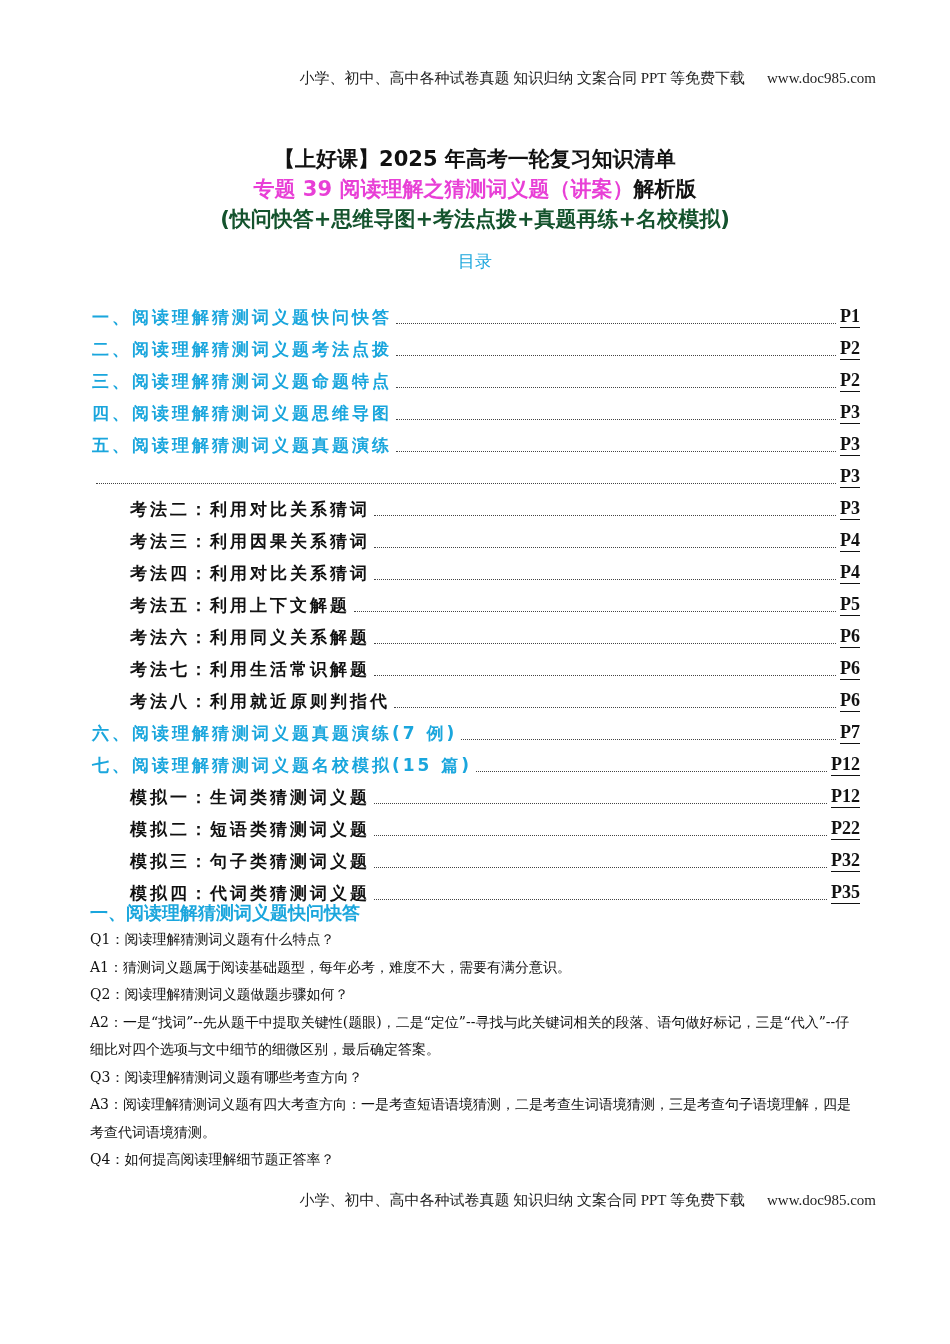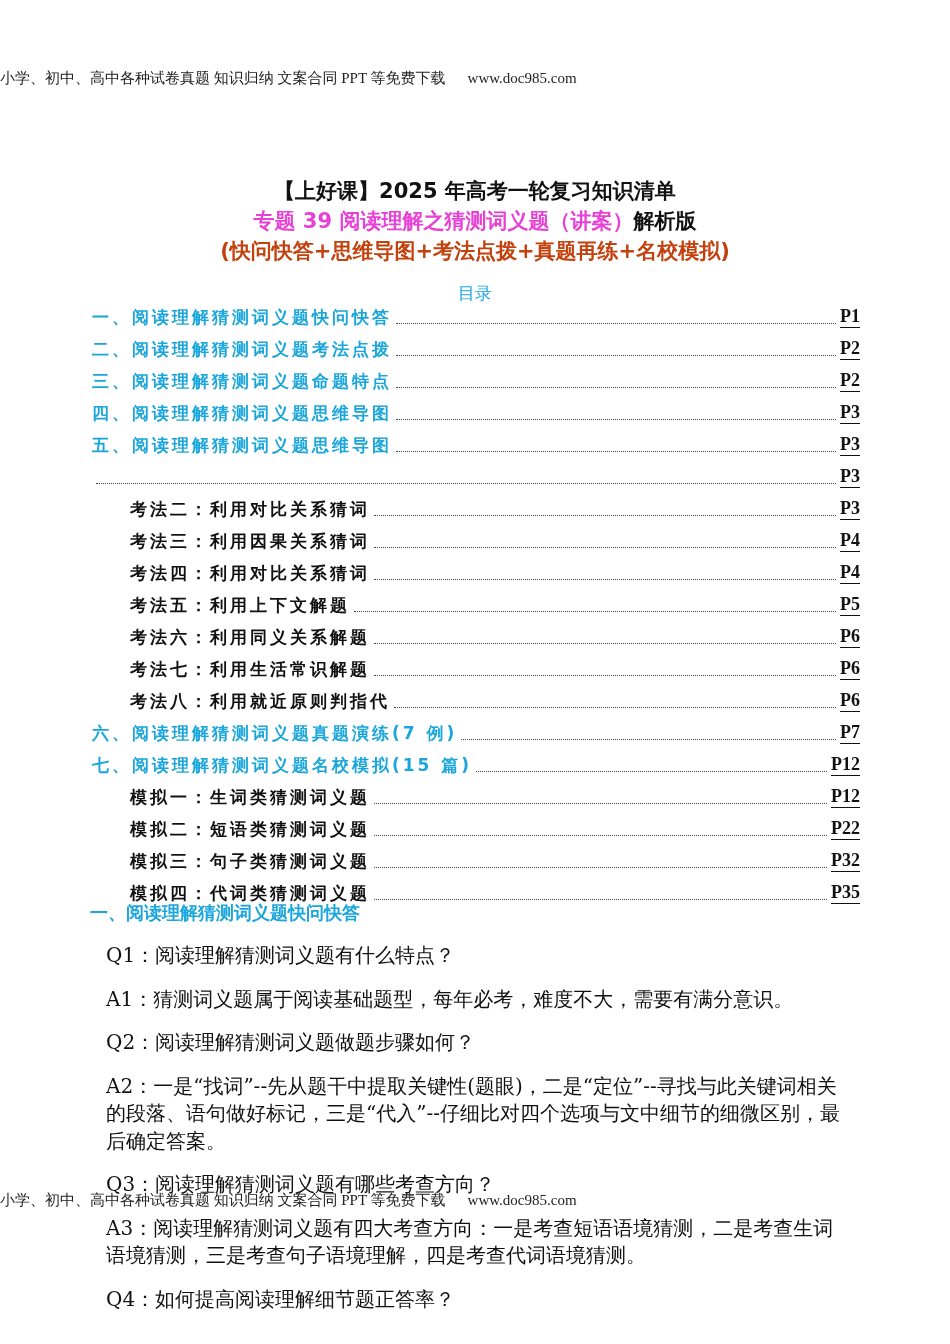--- a/index.html
+++ b/index.html
@@ -1,48 +1,48 @@
 <!DOCTYPE html>
 <html><head>
 <meta charset="utf-8">
 <style>
   html, body { margin: 0; padding: 0; background: #ffffff; }
   body { width: 950px; height: 1344px; position: relative; overflow: hidden;
          font-family: "DejaVu Serif", "Liberation Serif", serif; color: #111; }
   .header-line, .footer-line {
-    position: absolute; left: 0; width: 876px; text-align: left;
+    position: absolute; left: 0; width: 876px; text-align: right;
     font-family: "Liberation Serif", serif; font-size: 15px; color: #222;
   }
   .header-line { top: 69px; }
   .footer-line { top: 1191px; }
   .header-line .url, .footer-line .url { margin-left: 22px; }
-  .title-block { position: absolute; top: 144px; left: 0; width: 950px; text-align: center; margin-top: 32px; }
+  .title-block { position: absolute; top: 144px; left: 0; width: 950px; text-align: center; }
   .title1 { font-size: 21px; font-weight: bold; color: #111; line-height: 30px;
             font-family: "DejaVu Sans", sans-serif; }
   .title2 { font-size: 21px; font-weight: bold; line-height: 30px; margin-top: 0px;
             font-family: "DejaVu Sans", sans-serif; }
   .title2 .pink { color: #e83fd6; }
   .title2 .dark { color: #111; }
-  .title3 { font-size: 21px; font-weight: bold; line-height: 30px; color: #c2410c;
+  .title3 { font-size: 21px; font-weight: bold; line-height: 30px; color: #14532d;
             font-family: "DejaVu Sans", sans-serif; }
   .toc-title { margin-top: 16px; font-size: 17px; font-weight: normal; color: #1aa6dd;
                font-family: "DejaVu Sans", sans-serif; }
   .toc { position: absolute; top: 296px; left: 92px; width: 768px; }
   .toc-row { display: flex; align-items: flex-end; height: 32px; }
   .toc-row .label { white-space: nowrap; font-family: "DejaVu Sans", sans-serif;
                     font-weight: bold; font-size: 17px; letter-spacing: 3px; line-height: 22px; }
   .toc-row.main .label { color: #1aa6dd; }
   .toc-row.sub .label { color: #111; padding-left: 38px; }
   .toc-row .dots { flex: 1; border-bottom: 1px dotted #444; margin: 0 4px 4px 4px; height: 1px; }
   .toc-row .page { font-family: "Liberation Serif", serif; font-weight: bold; font-size: 18px;
                    white-space: nowrap; line-height: 22px; border-bottom: 1px solid #111; color: #111; }
   .section { position: absolute; top: 900px; left: 90px; width: 770px; }
   .section h2 { margin: 0; font-size: 18px; font-weight: bold; color: #1aa6dd; line-height: 26px;
                 font-family: "DejaVu Sans", sans-serif; }
-  .qa p { margin: 16px; font-family: "DejaVu Serif", serif; font-size: 20px; line-height: 27.5px; color: #111; }
+  .qa p { margin: 0; font-family: "DejaVu Serif", serif; font-size: 14px; line-height: 27.5px; color: #111; }
 </style>
 </head>
 <body>
 
 <div class="header-line">
   <span>小学、初中、高中各种试卷真题  知识归纳  文案合同  PPT 等免费下载</span><span class="url">www.doc985.com</span>
 </div>
 
 <div class="title-block">
   <div class="title1">【上好课】2025 年高考一轮复习知识清单</div>
@@ -68,21 +68,21 @@
       <span class="label">三、阅读理解猜测词义题命题特点</span>
       <span class="dots"></span>
       <span class="page">P2</span>
     </div>
     <div class="toc-row main">
       <span class="label">四、阅读理解猜测词义题思维导图</span>
       <span class="dots"></span>
       <span class="page">P3</span>
     </div>
     <div class="toc-row main">
-      <span class="label">五、阅读理解猜测词义题思维导图</span>
+      <span class="label">五、阅读理解猜测词义题真题演练</span>
       <span class="dots"></span>
       <span class="page">P3</span>
     </div>
     <div class="toc-row sub">
       <span class="dots"></span>
       <span class="page">P3</span>
     </div>
     <div class="toc-row sub">
       <span class="label">考法二：利用对比关系猜词</span>
       <span class="dots"></span>

